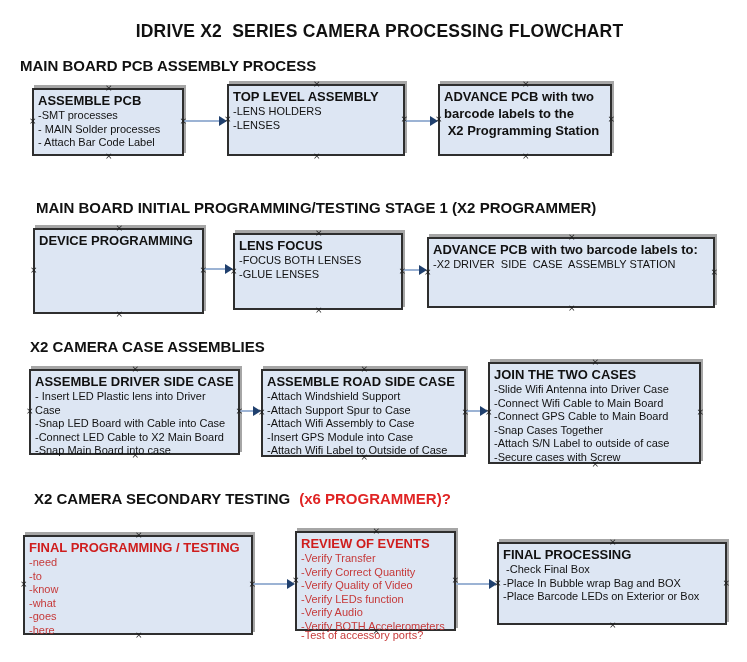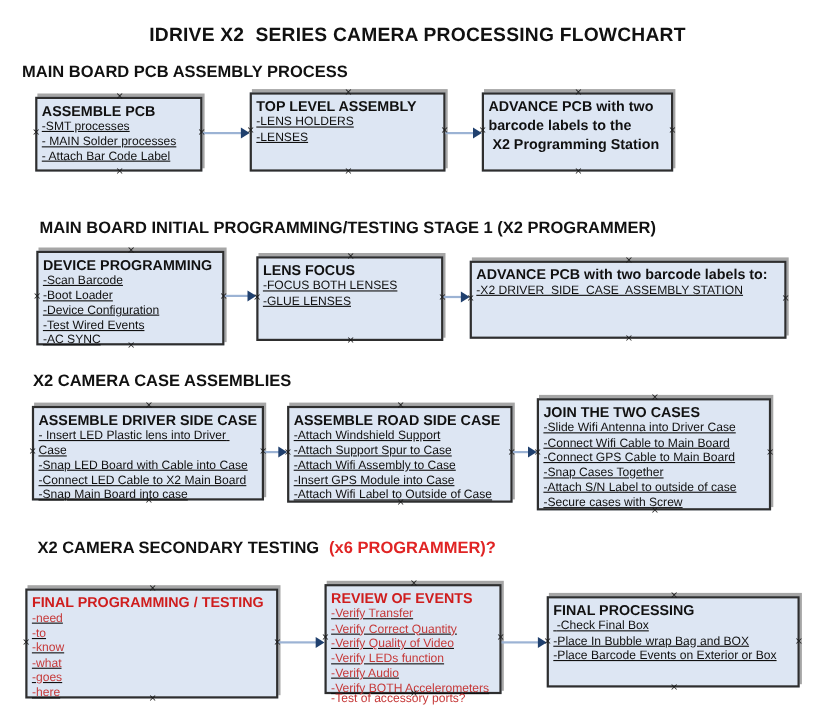--- a/index.html
+++ b/index.html
@@ -20,21 +20,21 @@
   .fbox{
     position:absolute;box-sizing:border-box;
     background:var(--box_fill,#dde6f3);
     border:2px solid var(--box_border,#2e2e2e);
     box-shadow:2px -3px 0 var(--box_shadow,#a6a6a6);
   }
   .btitle{
     font-size:13px;font-weight:bold;line-height:17px;
     padding:2px 4px 0 4px;white-space:pre-wrap;
   }
-  .bitems{padding:0 4px;text-decoration:underline;}
+  .bitems{padding:0 4px;}
   .bitem{font-size:11px;line-height:13.5px;white-space:pre-wrap;}
   .red-box .btitle{color:var(--red_title,#cf1d1d);}
   .red-box .bitem,.red-box .overflow-item{color:var(--red_item,#c63a3a);}
   .overflow-item{
     position:absolute;left:4px;top:96px;z-index:4;
     font-size:11px;line-height:13.5px;white-space:pre;
   }
   .cp{
     position:absolute;font-size:9px;line-height:8px;color:#1a1a1a;z-index:5;
     font-family:"DejaVu Serif",serif;pointer-events:none;
@@ -102,27 +102,20 @@
     </div>
   <div class="arrow" style="left:405px;top:115px;width:33px">
       <span class="aline"></span>
       <span class="ahead"></span>
     </div>
 
   <div class="sec-heading" style="left:36px;top:199px">MAIN BOARD INITIAL PROGRAMMING/TESTING STAGE 1 (X2 PROGRAMMER)</div>
 
   <div class="fbox" style="left:33px;top:228px;width:171px;height:86px">
     <div class="btitle">DEVICE PROGRAMMING</div>
-    <div class="bitems">
-        <div class="bitem">-Scan Barcode</div>
-        <div class="bitem">-Boot Loader</div>
-        <div class="bitem">-Device Configuration</div>
-        <div class="bitem">-Test Wired Events</div>
-        <div class="bitem">-AC SYNC</div>
-      </div>
   <span class="cp cp-t">×</span>
       <span class="cp cp-b">×</span>
       <span class="cp cp-l">×</span>
       <span class="cp cp-r">×</span>
     </div>
   <div class="fbox" style="left:233px;top:233px;width:170px;height:77px">
     <div class="btitle">LENS FOCUS</div>
     <div class="bitems">
         <div class="bitem">-FOCUS BOTH LENSES</div>
         <div class="bitem">-GLUE LENSES</div>
@@ -237,21 +230,21 @@
   <span class="cp cp-t">×</span>
       <span class="cp cp-b">×</span>
       <span class="cp cp-l">×</span>
       <span class="cp cp-r">×</span>
     </div>
   <div class="fbox" style="left:497px;top:542px;width:230px;height:83px">
     <div class="btitle">FINAL PROCESSING</div>
     <div class="bitems">
         <div class="bitem"> -Check Final Box</div>
         <div class="bitem">-Place In Bubble wrap Bag and BOX</div>
-        <div class="bitem">-Place Barcode Events on Exterior or Box</div>
+        <div class="bitem">-Place Barcode LEDs on Exterior or Box</div>
       </div>
   <span class="cp cp-t">×</span>
       <span class="cp cp-b">×</span>
       <span class="cp cp-l">×</span>
       <span class="cp cp-r">×</span>
     </div>
 
   <div class="arrow" style="left:253px;top:578px;width:42px">
       <span class="aline"></span>
       <span class="ahead"></span>

